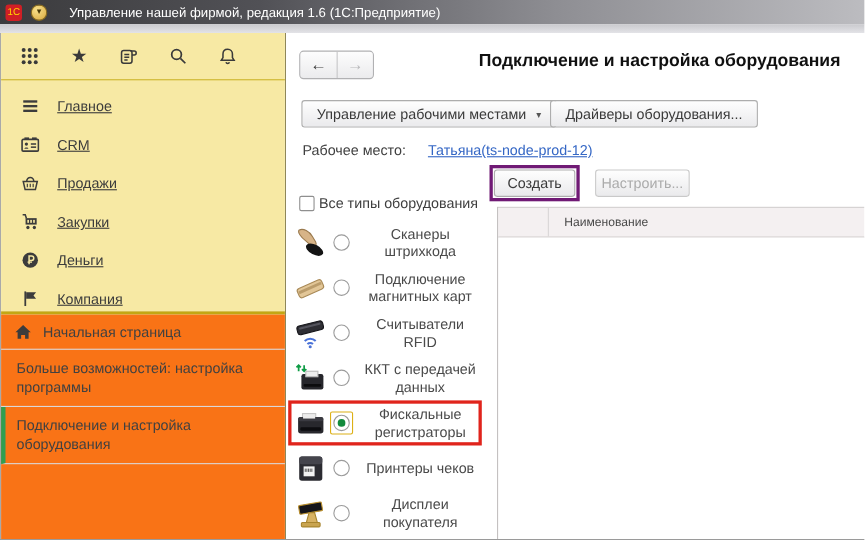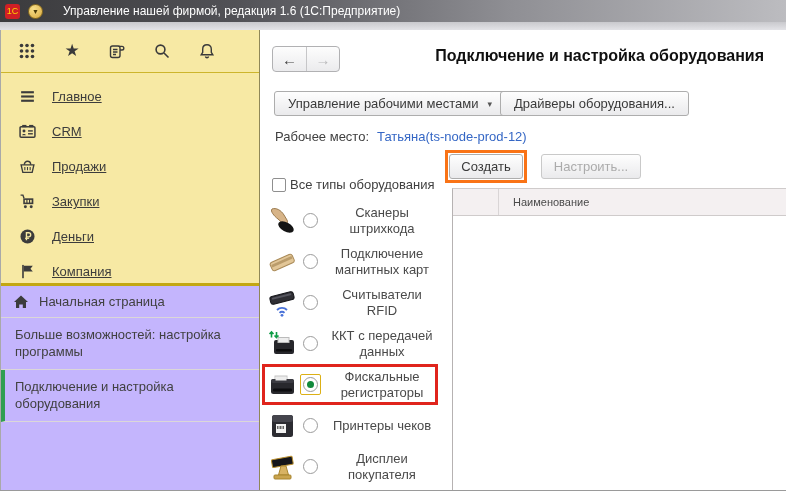--- a/index.html
+++ b/index.html
@@ -26,21 +26,21 @@
   .sb-top { background:#f7e9a4; height:253px; flex:0 0 253px; }
   .sb-toolbar { height:43px; display:flex; align-items:center; padding:0 0 0 16px; gap:25px;
     border-bottom:1px solid #cdb52c; }
   .tb-icon { width:20px; height:20px; display:flex; align-items:center; justify-content:center; color:#3a3a3a; }
   .tb-icon .star-glyph { font-size:17px; line-height:18px; color:#3a3a3a; }
   .sb-menu { padding-top:6px; }
   .sb-item { height:35px; display:flex; align-items:center; padding-left:18px; gap:16px;
     font-size:13px; color:#3c3c3c; cursor:default;text-decoration:underline; }
   .sb-item svg { flex:0 0 17px; }
   .sb-divider { height:3px; background:#c3a713; }
-  .sb-bottom { flex:1; background:#c4b5fd; display:flex; flex-direction:column; }
+  .sb-bottom { flex:1; background:#f97316; display:flex; flex-direction:column; }
   .page-row { border-bottom:1px solid #dbd7d8; font-size:13px; color:#414141; line-height:17px; }
   .page-home { height:32px; display:flex; align-items:center; gap:10px; padding:0 12px; }
   .page-multi { padding:8px 16px 9px 14px; }
   .page-active { border-left:4px solid #2f9e51; padding-left:10px; }
   .sb-filler { flex:1; }
 
   
   .main { flex:1; position:relative; background:#ffffff; overflow:hidden; }
 
   .nav-group { position:absolute; left:12px; top:16px; display:flex; border:1px solid #b1b1b3;
@@ -53,25 +53,25 @@
   .main-title { position:absolute; top:17px; right:22px; font-size:16px; font-weight:bold; color:#101010; white-space:nowrap; }
 
   .btn { border:1px solid #adadad; border-radius:3px; background:linear-gradient(#fefefe,#eaeaec);
     font-size:13px; color:#3a3a3a; height:25px; padding:0 13px; display:inline-flex;
     align-items:center; justify-content:center; cursor:pointer; white-space:nowrap; }
   .btn-workplaces { position:absolute; left:14px; top:61px; gap:9px; }
   .btn-workplaces .dd-arrow { font-size:9px; color:#555; }
   .btn-drivers { position:absolute; left:240px; top:61px; }
 
   .workplace-row { position:absolute; left:15px; top:99px; font-size:13px; color:#3f3f3f; }
-  .workplace-link { color:#3567c5; margin-left:8px; cursor:pointer; }
-
-  .create-annotation { position:absolute; left:185px; top:120px; border:3px solid #f97316; padding:1px; }
+  .workplace-link { color:#3567c5; text-decoration:underline; margin-left:20px; cursor:pointer; }
+
+  .create-annotation { position:absolute; left:185px; top:120px; border:3px solid #701a75; padding:1px; }
   .btn-create { width:74px; }
-  .btn-configure { position:absolute; left:281px; top:124px; width:100px; color:#ababab; border-color:#c9c9c9; cursor:default; }
+  .btn-configure { position:absolute; left:281px; top:124px; width:86px; color:#ababab; border-color:#c9c9c9; cursor:default; }
 
   .checkbox-row { position:absolute; left:12px; top:147px; display:flex; align-items:center; gap:4px;
     font-size:13px; color:#3f3f3f; }
   .checkbox { width:14px; height:14px; background:#fff; border:1px solid #8f8f8f; border-radius:2px; }
 
   .equip-list { position:absolute; left:6px; top:170px; width:182px;text-align:center; }
   .equip-row { height:41px; display:flex; align-items:center; }
   .equip-icon { width:32px; flex:0 0 32px; display:flex; justify-content:center; }
   .radio-wrap { width:24px; flex:0 0 24px; display:flex; justify-content:center; }
   .radio { width:15px; height:15px; border-radius:50%; background:#fff; border:1px solid #9b9b9b;

